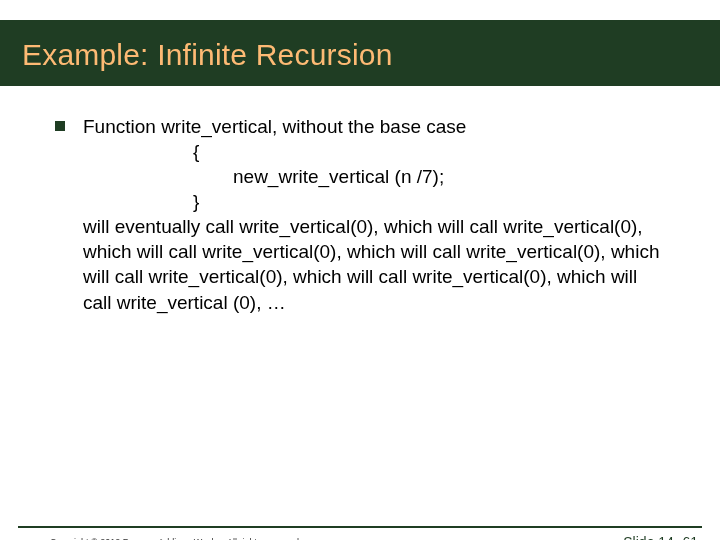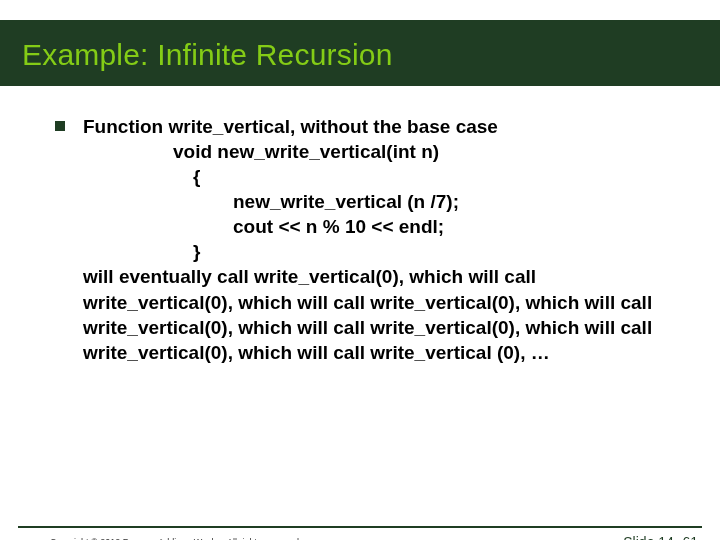--- a/index.html
+++ b/index.html
@@ -1,23 +1,23 @@
 <!DOCTYPE html>
 <html><head>
 <meta charset="utf-8">
 <style>
   * { margin: 0; padding: 0; box-sizing: border-box; }
   html, body { width: 720px; height: 540px; font-family: Arial, Helvetica, sans-serif; background: #fff; overflow: hidden; }
   .slide { width: 720px; height: 540px; position: relative; background: #fff; }
-  .title-band { background: #1f3d23; color: #84cc16; padding: 18px 22px 14px 22px; margin-top: 20px; }
+  .title-band { background: #1f3d23; color: #fdba74; padding: 18px 22px 14px 22px; margin-top: 20px; }
   .title-band h1 { font-size: 30px; font-weight: normal; letter-spacing: 0.2px; }
   .content { padding: 28px 50px 0 55px; color: #000; font-size: 19px; line-height: 1.32; }
   .bullet-row { display: flex; }
   .bullet { width: 10px; height: 10px; background: #1f3d23; margin-top: 7px; margin-right: 18px; flex-shrink: 0; }
-  .body-text { flex: 1; font-weight: bold; }
+  .body-text { flex: 1; }
   .indent1 { padding-left: 90px; }
   .indent2 { padding-left: 110px; }
   .indent3 { padding-left: 150px; }
   .footer { position: absolute; bottom: 0; left: 0; right: 0; }
   .foot-line { height: 2px; background: #1f3d23; margin: 0 18px 6px 18px; }
   .foot-row { display: flex; justify-content: space-between; align-items: center; padding: 0 22px 10px 50px; }
   .copyright { font-size: 9px; color: #333; }
   .slidenum { font-size: 14px; color: #1f3d23; font-weight: normal; }
 </style>
 </head>
@@ -27,24 +27,22 @@
 
   <div class="title-band">
     <h1>Example: Infinite Recursion</h1>
   </div>
 
   <div class="content">
     <div class="bullet-row">
       <div class="bullet"></div>
       <div class="body-text">
         <div>Function write_vertical, without the base case</div>
-        <div class="indent1">void new_write_vertical(int n)</div>
         <div class="indent2">{</div>
         <div class="indent3">new_write_vertical (n /7);</div>
-        <div class="indent3">cout &lt;&lt; n % 10 &lt;&lt; endl;</div>
         <div class="indent2">}</div>
         <div>will eventually call write_vertical(0), which will call write_vertical(0), which will call write_vertical(0), which will call write_vertical(0), which will call write_vertical(0), which will call write_vertical(0), which will call write_vertical (0), …</div>
       </div>
     </div>
   </div>
 
   <div class="footer">
     <div class="foot-line"></div>
     <div class="foot-row">
       <div class="copyright">Copyright © 2012 Pearson Addison-Wesley. All rights reserved.</div>

